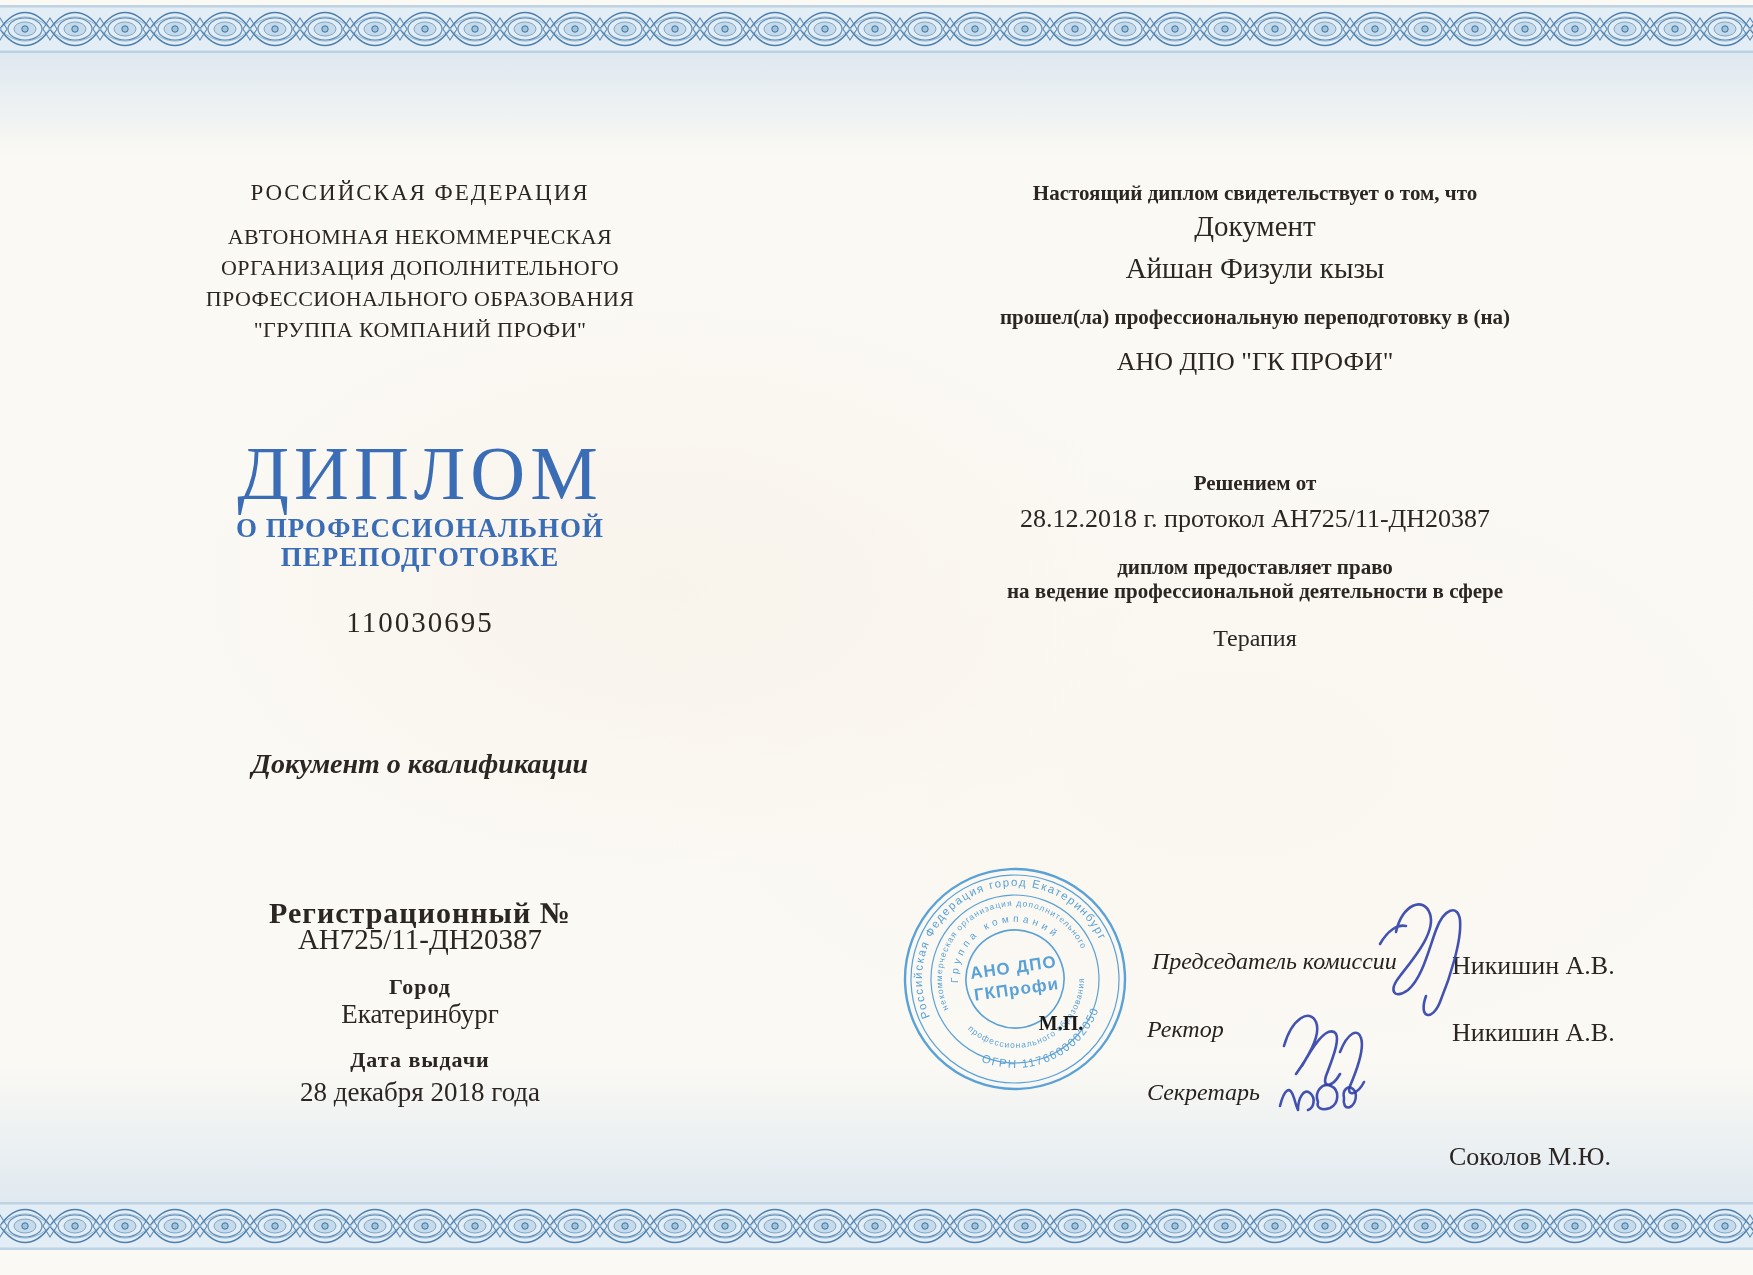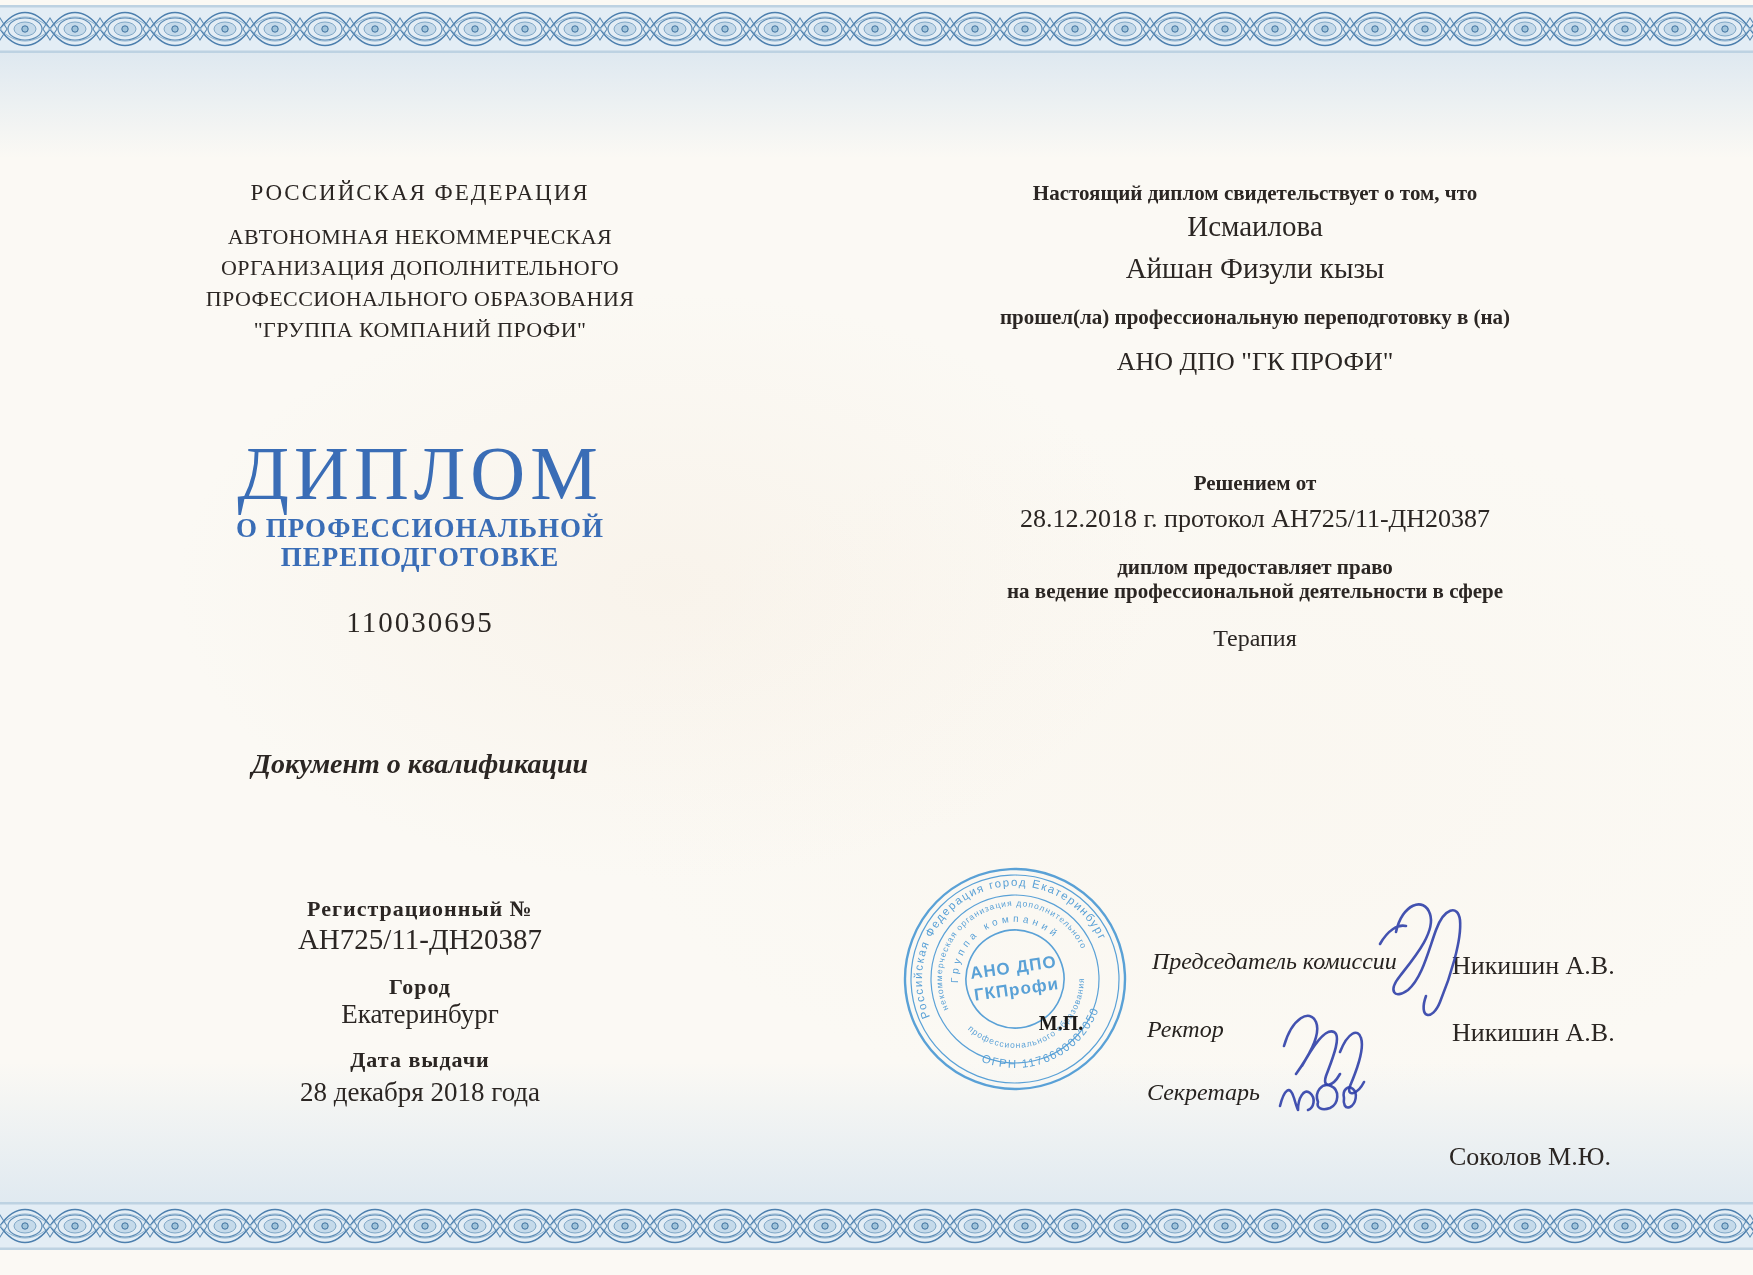--- a/index.html
+++ b/index.html
@@ -21,21 +21,21 @@
 
   .lc{position:absolute; left:120px; width:600px; text-align:center;}
   .rc{position:absolute; left:955px; width:600px; text-align:center;}
 
   .country{top:180px; font-size:23px; letter-spacing:2px;}
   .org{top:221px; font-size:22px; line-height:31px; letter-spacing:0.4px;}
   .diploma-title{top:430px; font-size:76px; letter-spacing:5px; color:var(--title-blue,#3a6db6); font-weight:400;}
   .diploma-subtitle{top:514px; font-size:27px; font-weight:bold; line-height:29px; letter-spacing:1px; color:var(--title-blue,#3a6db6);text-align:center;}
   .blank-number{top:606px; font-size:29px; letter-spacing:2px;}
   .doc-type{top:748px; font-size:28px; font-style:italic; font-weight:600;}
-  .reg-label{top:896px; font-size:22px; font-weight:bold; letter-spacing:1px;}
+  .reg-label{top:896px; font-size:30px; font-weight:bold; letter-spacing:1px;}
   .reg-number{top:923px; font-size:29px;}
   .city-label{top:974px; font-size:22px; font-weight:bold; letter-spacing:1px;}
   .city-value{top:999px; font-size:27px;}
   .date-label{top:1047px; font-size:22px; font-weight:bold; letter-spacing:1px;}
   .date-value{top:1077px; font-size:27px;}
 
   .statement{top:181px; font-size:21px; font-weight:bold;}
   .holder-surname{top:210px; font-size:29px;}
   .holder-name{top:252px; font-size:29px;}
   .completed{top:305px; font-size:21px; font-weight:bold;}
@@ -119,21 +119,21 @@
   <div class="lc blank-number">110030695</div>
   <div class="lc doc-type">Документ о квалификации</div>
   <div class="lc reg-label">Регистрационный №</div>
   <div class="lc reg-number">АН725/11-ДН20387</div>
   <div class="lc city-label">Город</div>
   <div class="lc city-value">Екатеринбург</div>
   <div class="lc date-label">Дата выдачи</div>
   <div class="lc date-value">28 декабря 2018 года</div>
 
   <div class="rc statement">Настоящий диплом свидетельствует о том, что</div>
-  <div class="rc holder-surname">Исмаилова</div>
+  <div class="rc holder-surname">Документ</div>
   <div class="rc holder-name">Айшан Физули кызы</div>
   <div class="rc completed">прошел(ла) профессиональную переподготовку в (на)</div>
   <div class="rc institution">АНО ДПО "ГК ПРОФИ"</div>
   <div class="rc decision-label">Решением от</div>
   <div class="rc decision-details">28.12.2018 г. протокол АН725/11-ДН20387</div>
   <div class="rc grants">
     <div>диплом предоставляет право</div>
     <div>на ведение профессиональной деятельности в сфере</div>
   </div>
   <div class="rc field">Терапия</div>

